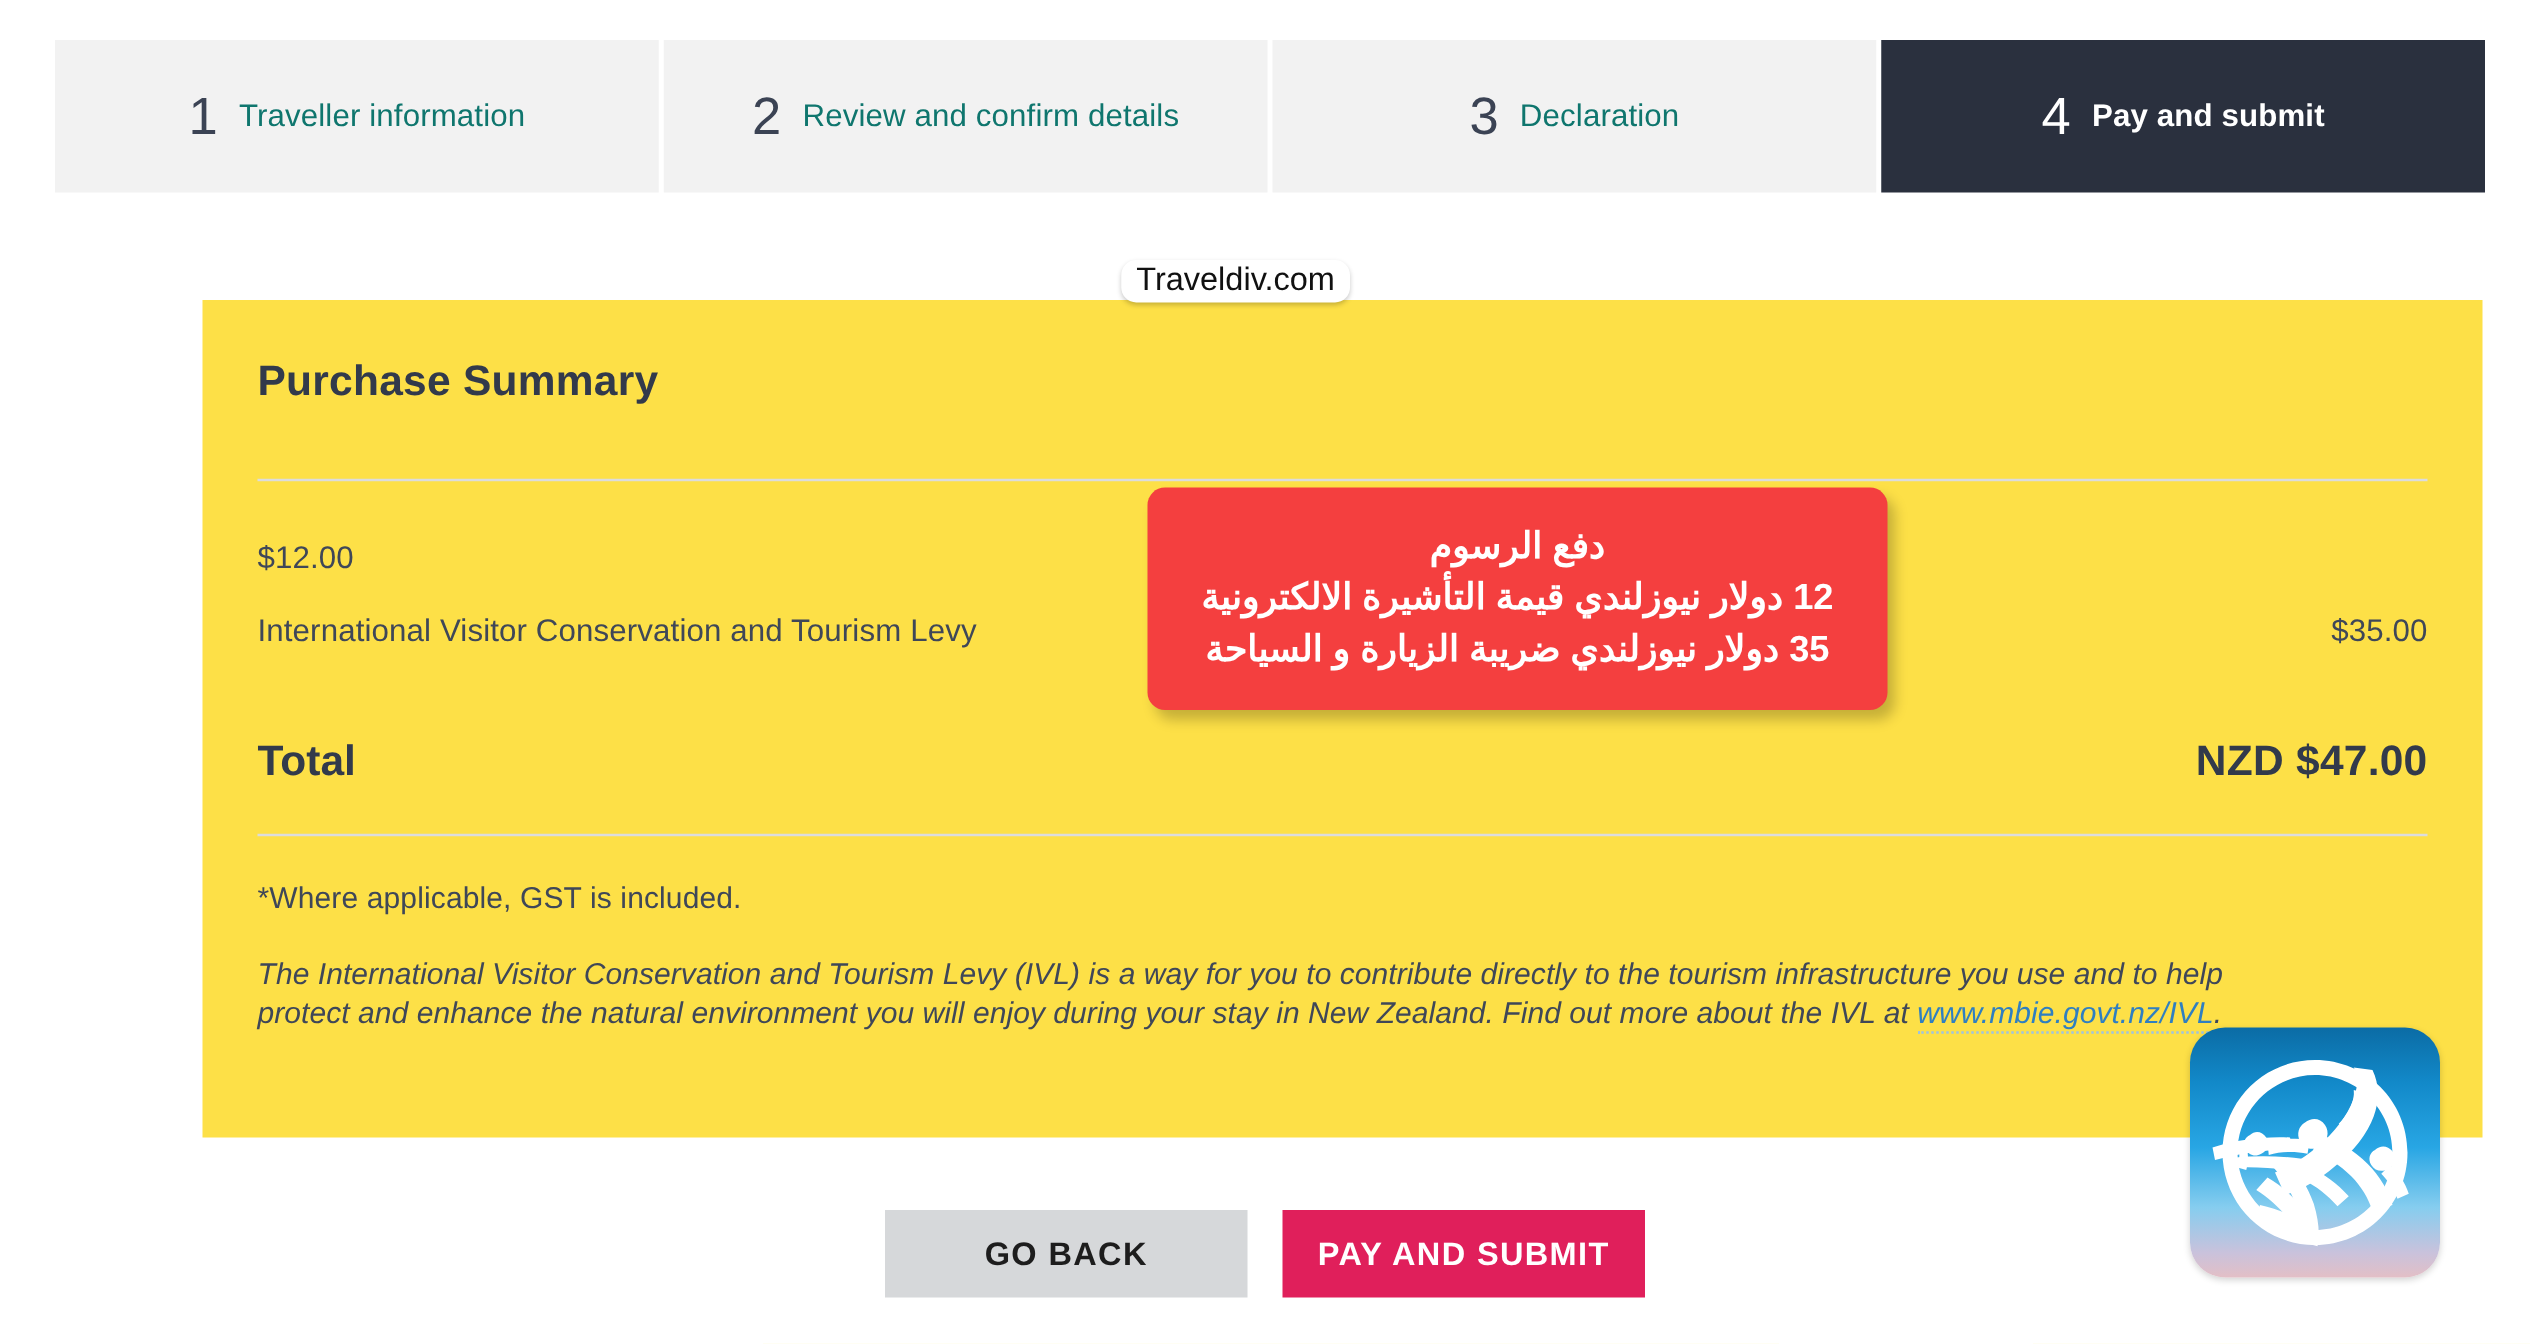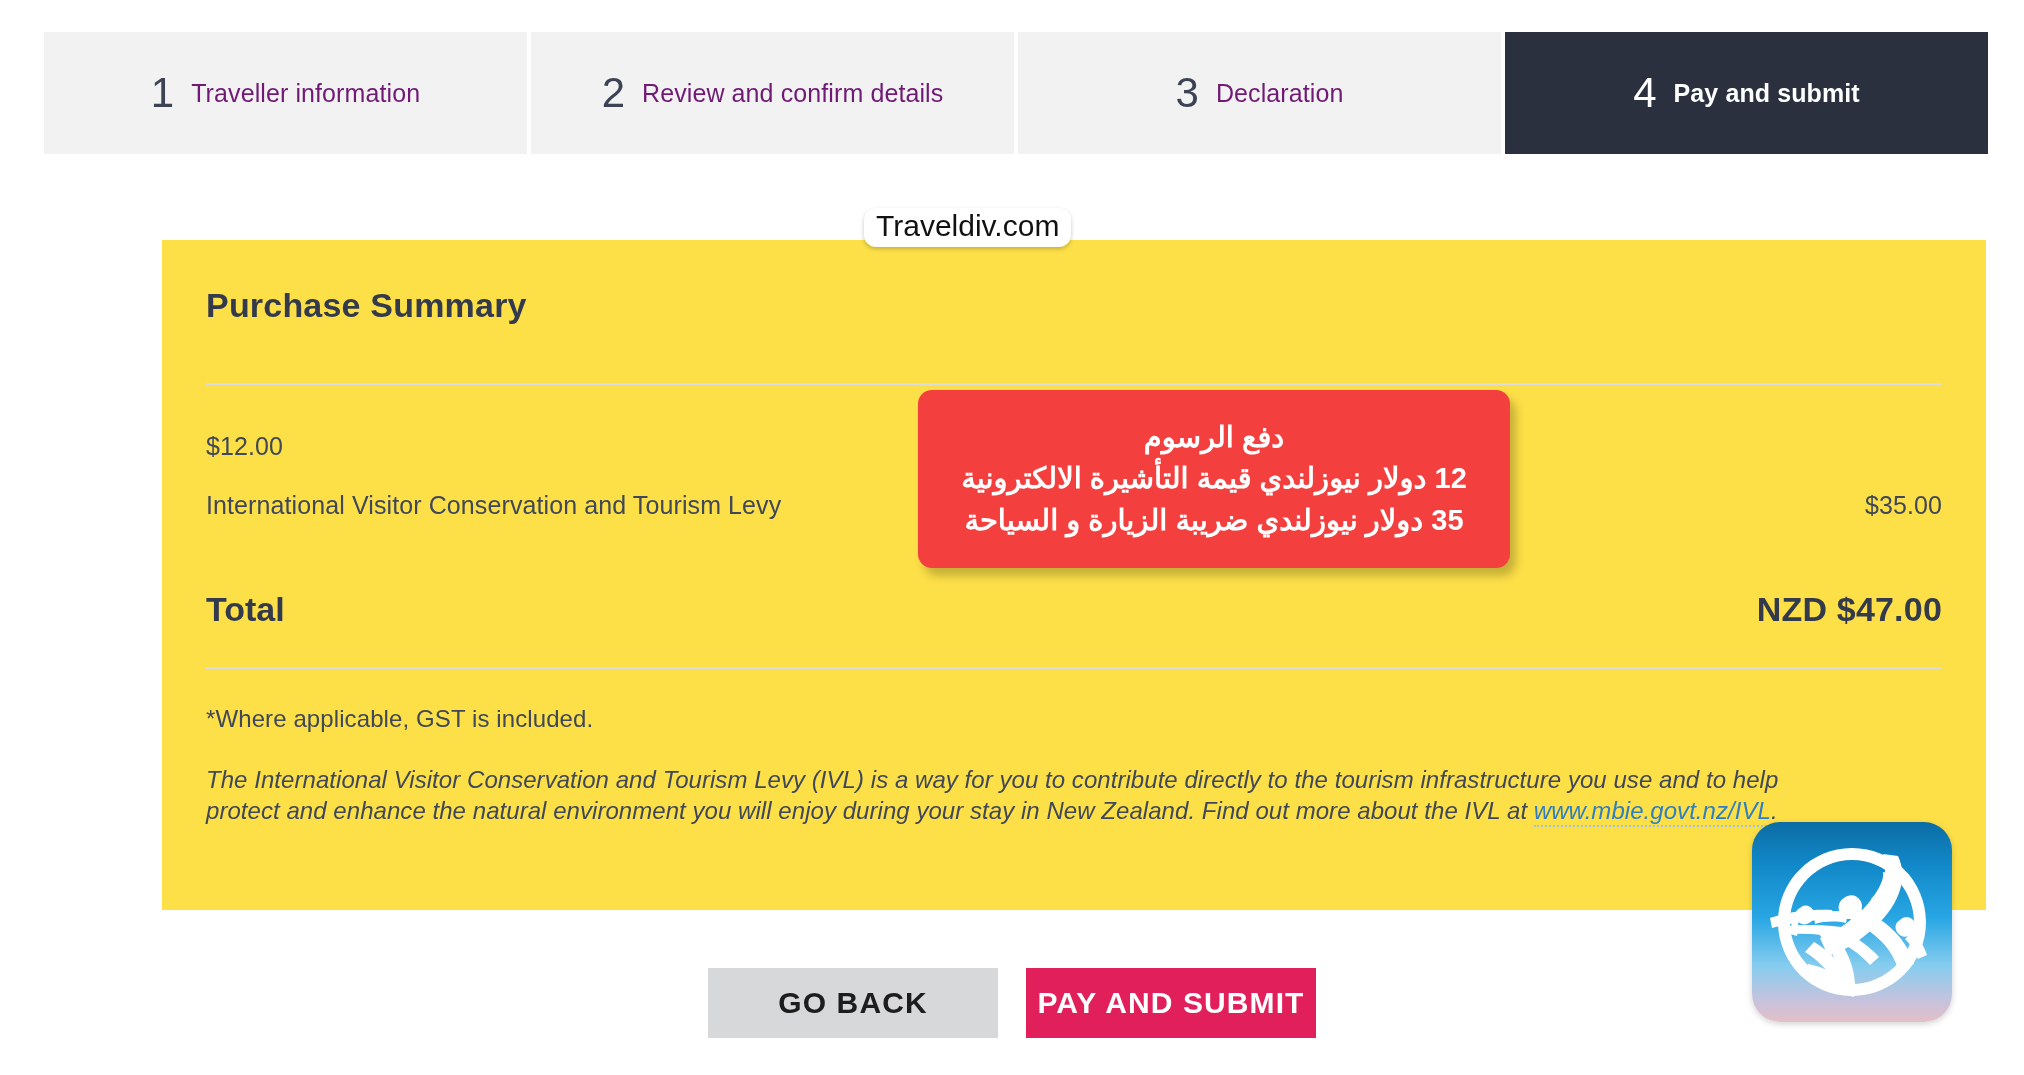--- a/index.html
+++ b/index.html
@@ -45,36 +45,36 @@
     line-height: 1;
     letter-spacing: -1px;
   }
   .step.active .step-num {
     color: #ffffff;
     font-weight: 400;
   }
   .step-label {
     font-size: 25px;
     font-weight: 400;
-    color: #701a75;
+    color: #0f766e;
     letter-spacing: 0.1px;
   }
   .step.active .step-label {
     color: #ffffff;
     font-weight: 700;
   }
 
   
   .watermark {
     position: absolute;
-    left: 864px;
+    left: 897px;
     top: 208px;
     z-index: 40;
     font-family: "Liberation Sans", sans-serif;
-    font-size: 30px;
+    font-size: 26px;
     color: #111111;
     background: #ffffff;
     padding: 2px 12px 5px 12px;
     border-radius: 12px;
     line-height: 1.05;
     box-shadow: 0 2px 4px rgba(0,0,0,0.22);
     white-space: nowrap;
   }
 
   
@@ -195,21 +195,21 @@
     top: 968px;
     width: 2024px;
     display: flex;
     justify-content: center;
     gap: 28px;
   }
   .btn {
     border: 0;
     cursor: pointer;
     font-family: "Liberation Sans", sans-serif;
-    font-size: 30px;
+    font-size: 26px;
     font-weight: 700;
     letter-spacing: 1.1px;
     height: 70px;
     display: flex;
     align-items: center;
     justify-content: center;
   }
   .btn-back {
     background: #d6d8da;
     color: #1d1d1d;

